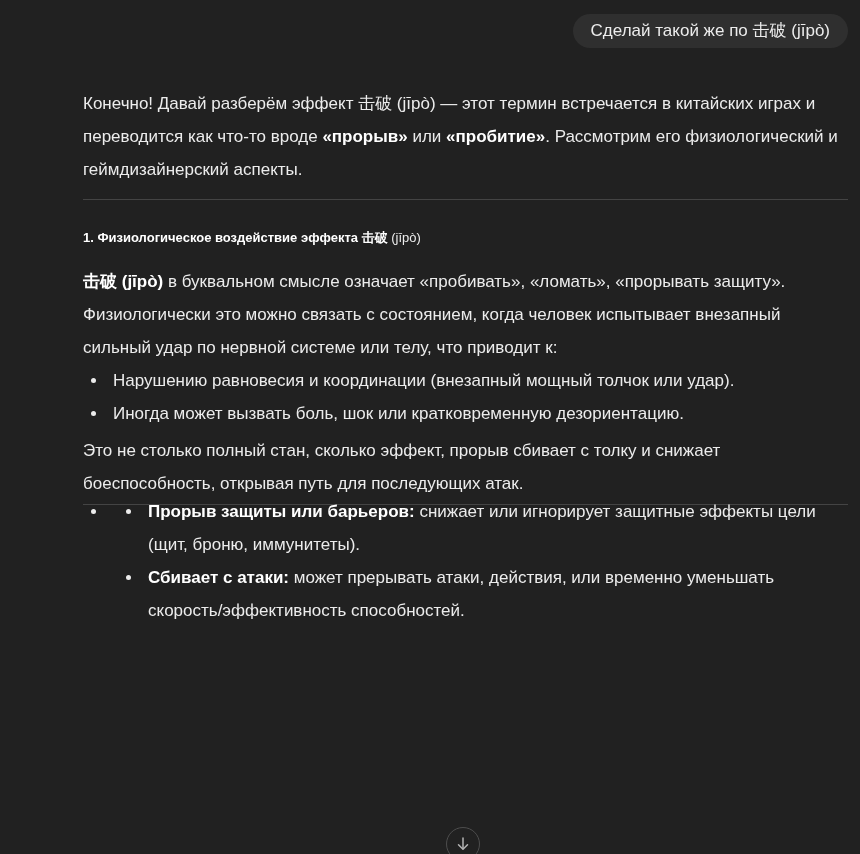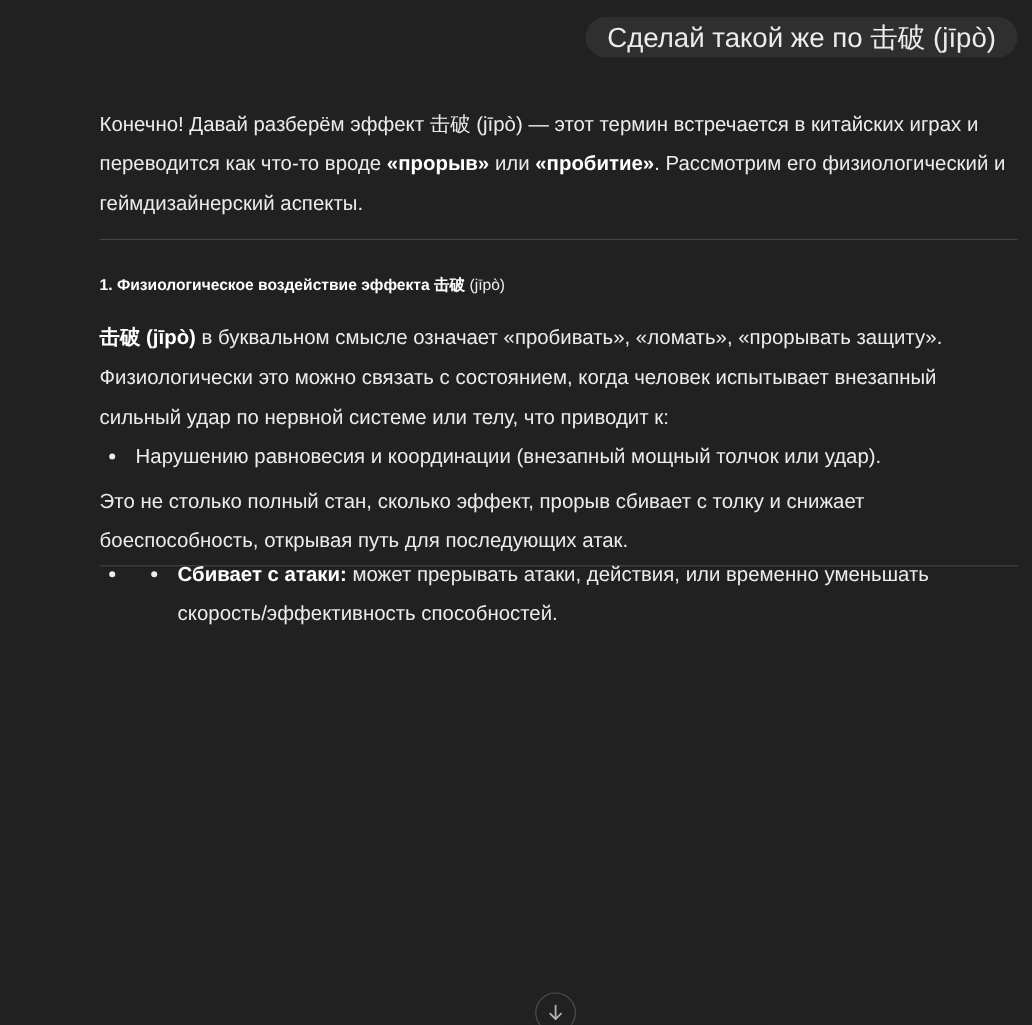--- a/index.html
+++ b/index.html
@@ -23,21 +23,21 @@
   .user-row {
     padding-top: 14px;
     display: flex;
     justify-content: flex-end;
   }
   .bubble {
     background: #2f2f2f;
     color: #ececec;
     border-radius: 18px;
     padding: 5px 18px;
-    font-size: 23px;
+    font-size: 17px;
     line-height: 24px;
     max-width: 560px;
     white-space: nowrap;
   }
   
   p {
     margin: 0;
     font-size: 17px;
     line-height: 33px;
     color: #ececec;
@@ -132,31 +132,33 @@
     <p class="p-intro"><span>Конечно! Давай разберём эффект 击破 (jīpò) — этот термин встречается в китайских играх и переводится как что-то вроде </span><strong>«прорыв»</strong><span> или </span><strong>«пробитие»</strong><span>. Рассмотрим его физиологический и геймдизайнерский аспекты.</span></p>
 
     <hr class="divider">
 
     <h3><strong>1. Физиологическое воздействие эффекта 击破 </strong><span>(jīpò)</span></h3>
 
     <p class="p-after-h"><strong>击破 (jīpò)</strong><span> в буквальном смысле означает «пробивать», «ломать», «прорывать защиту». Физиологически это можно связать с состоянием, когда человек испытывает внезапный сильный удар по нервной системе или телу, что приводит к:</span></p>
 
     <ul class="top-list">
       <li><span><span>Нарушению равновесия и координации (внезапный мощный толчок или удар).</span></span></li>
+      <li><span><span>Иногда может вызвать боль, шок или кратковременную дезориентацию.</span></span></li>
     </ul>
 
     <p class="p-outro"><span>Это не столько полный стан, сколько эффект, прорыв сбивает с толку и снижает боеспособность, открывая путь для последующих атак.</span></p>
 
     <hr class="divider divider-2">
 
 
 
     <ul class="top-list list-2">
       <li>
         <ul class="sub-list">
+          <li><span><strong>Прорыв защиты или барьеров:</strong><span> снижает или игнорирует защитные эффекты цели (щит, броню, иммунитеты).</span></span></li>
           <li><span><strong>Сбивает с атаки:</strong><span> может прерывать атаки, действия, или временно уменьшать скорость/эффективность способностей.</span></span></li>
         </ul>
       </li>
     </ul>
 
   </div>
 </div>
 
 <button class="scroll-btn">
   <span>

